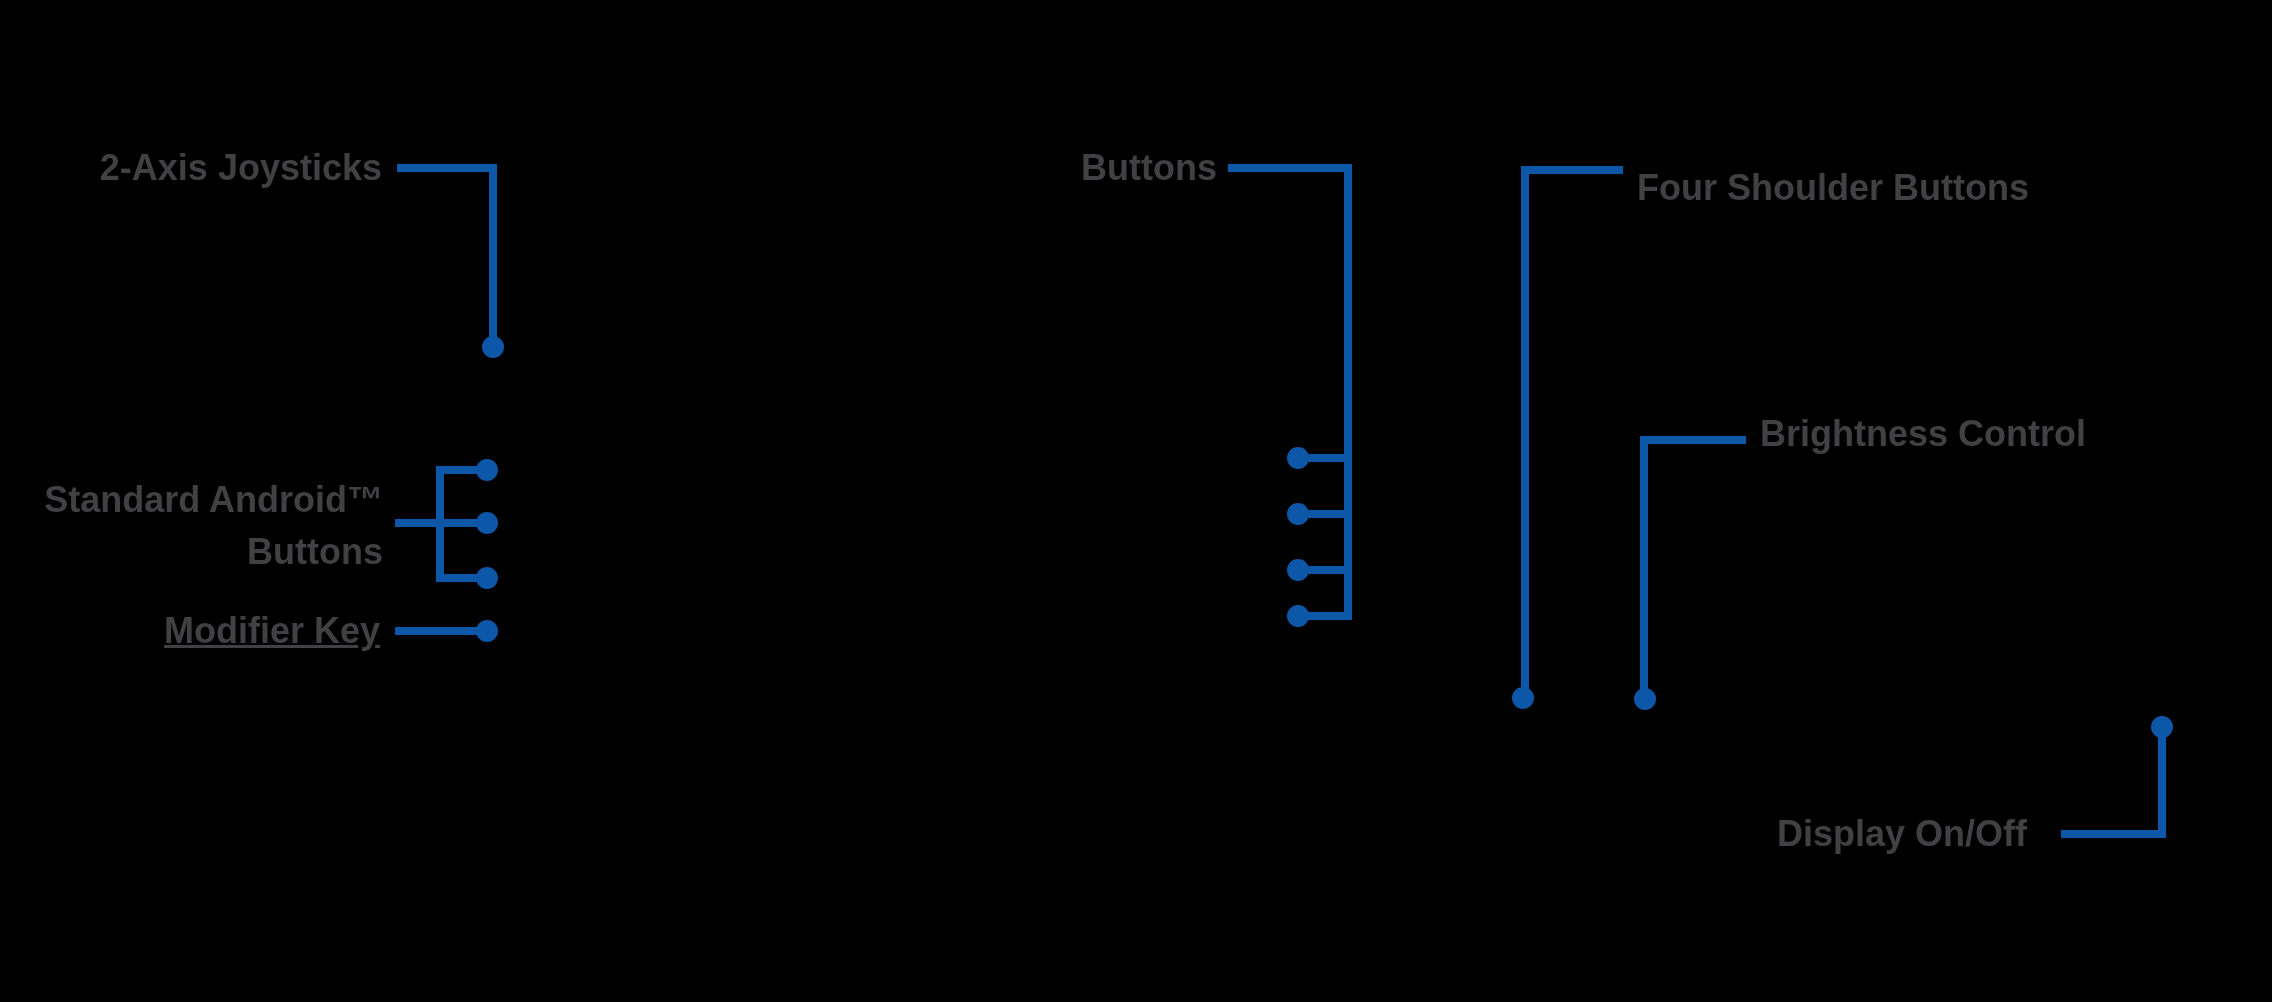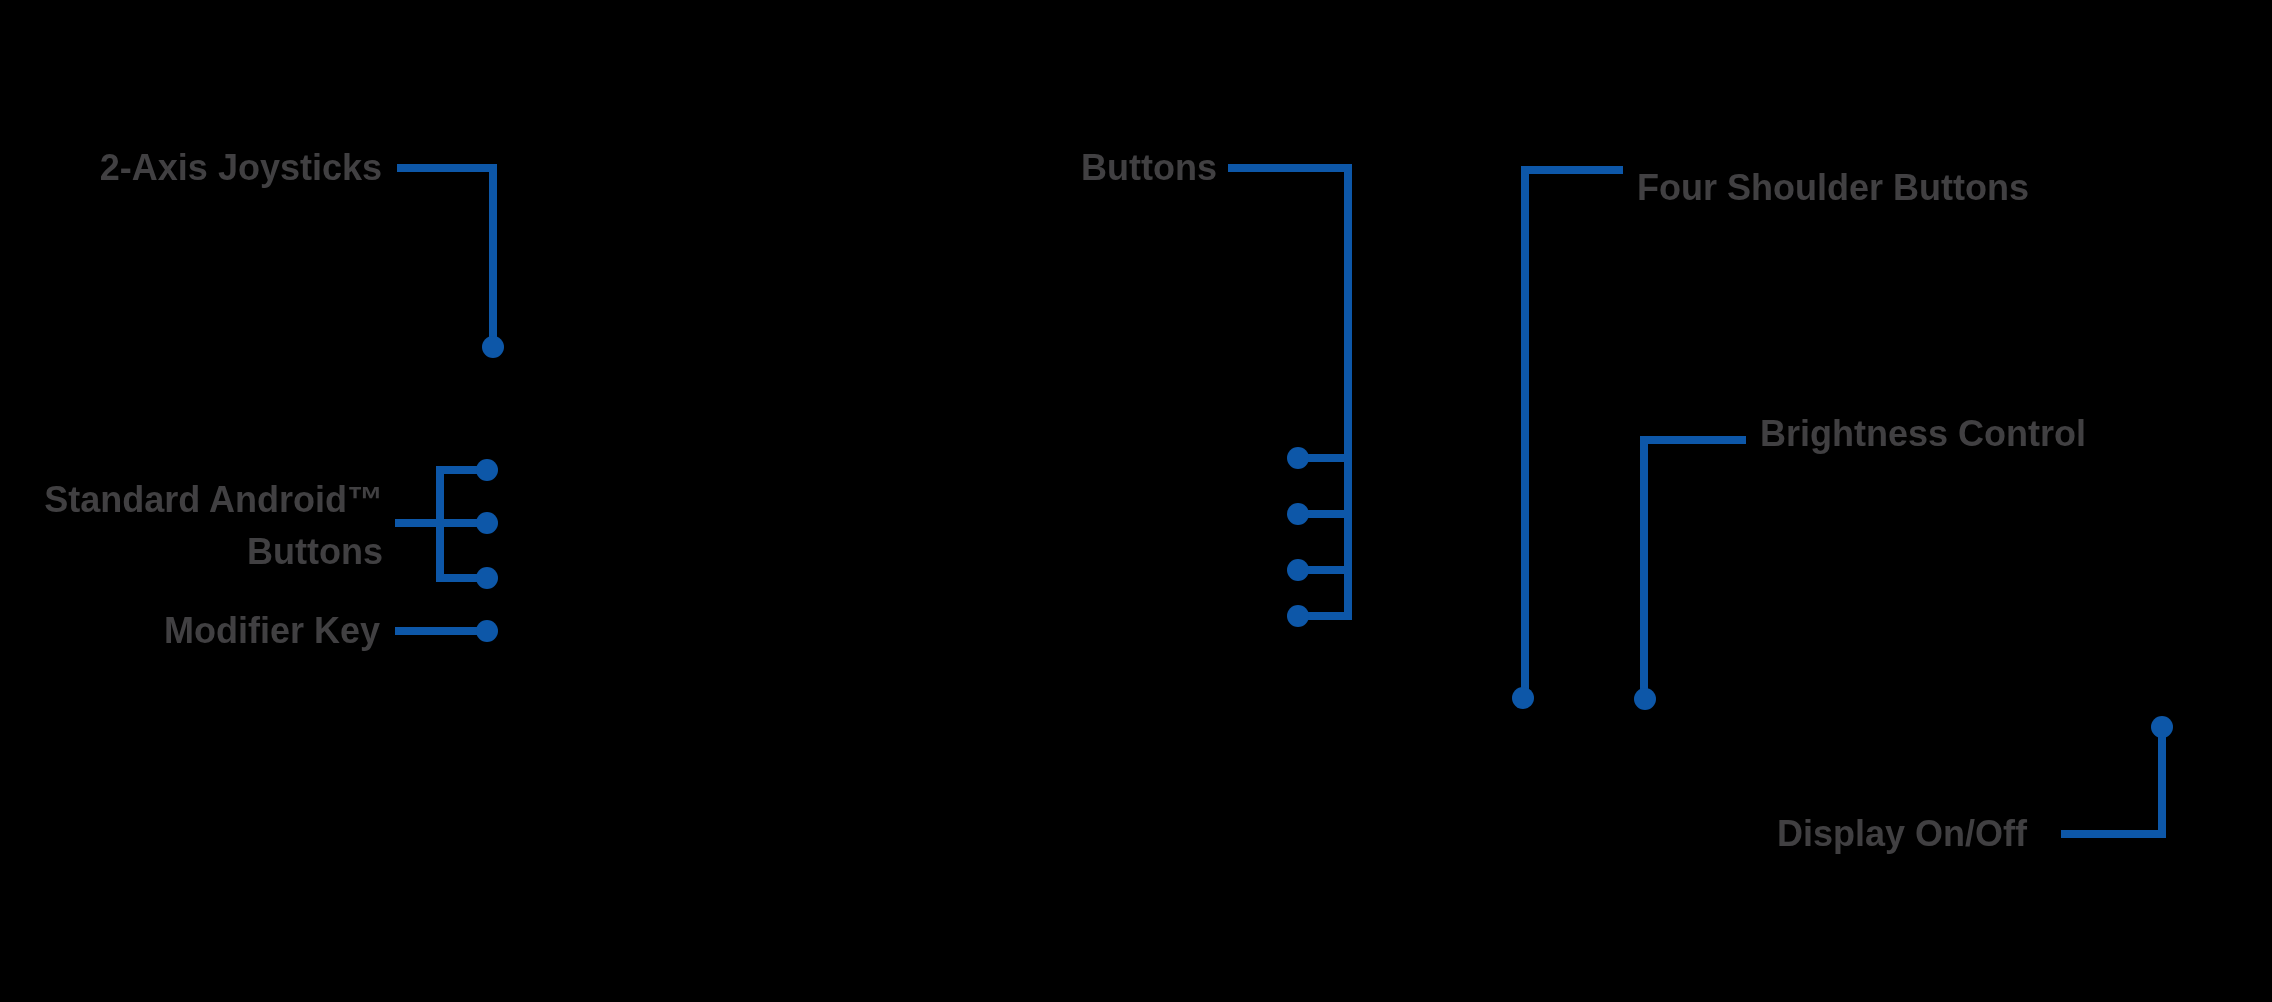--- a/index.html
+++ b/index.html
@@ -53,21 +53,21 @@
     <div>Buttons</div>
   </div>
   <div class="seg" style="left:395px;top:519px;width:92px;height:8px;"></div>
   <div class="seg" style="left:436px;top:466px;width:8px;height:116px;"></div>
   <div class="seg" style="left:436px;top:466px;width:51px;height:8px;"></div>
   <div class="seg" style="left:436px;top:574px;width:51px;height:8px;"></div>
   <div class="dot" style="left:476px;top:459px;"></div>
   <div class="dot" style="left:476px;top:512px;"></div>
   <div class="dot" style="left:476px;top:567px;"></div>
 
-  <div class="label right" style="right:1892px;top:605px;">
+  <div class="label right" style="right:1892px;top:605px;text-decoration:underline;">
     <div>Modifier Key</div>
   </div>
   <div class="seg" style="left:395px;top:627px;width:92px;height:8px;"></div>
   <div class="dot" style="left:476px;top:620px;"></div>
 
   <div class="label right" style="right:1055px;top:142px;">
     <div>Buttons</div>
   </div>
   <div class="seg" style="left:1228px;top:164px;width:124px;height:8px;"></div>
   <div class="seg" style="left:1344px;top:164px;width:8px;height:456px;"></div>

